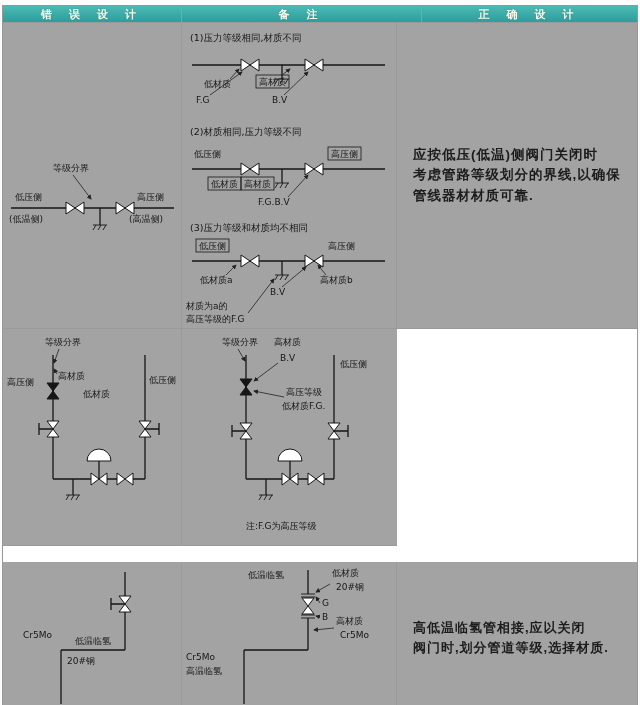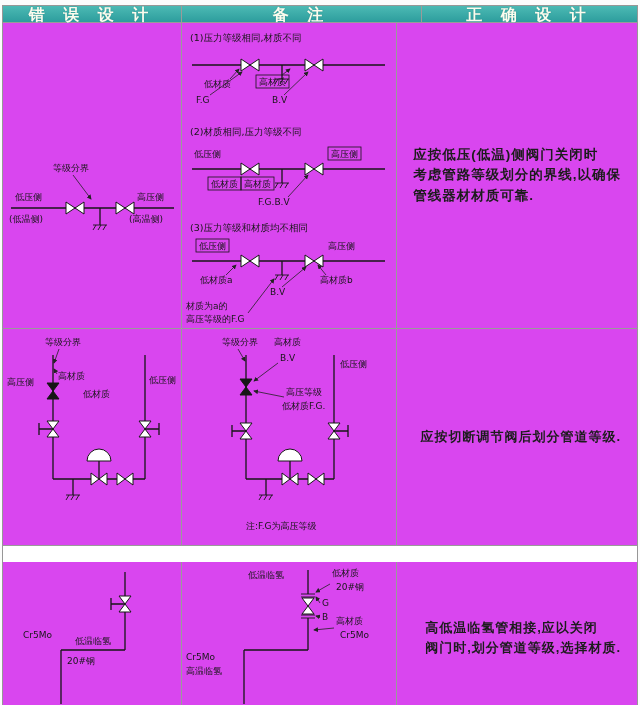--- a/index.html
+++ b/index.html
@@ -1,26 +1,26 @@
 <!DOCTYPE html>
 <html><head>
 <meta charset="utf-8">
 <style>
   html,body{margin:0;padding:0;background:#fcfcfc;}
   body{width:640px;height:705px;position:relative;font-family:"Liberation Sans","DejaVu Sans",sans-serif;overflow:hidden;}
   .table{position:absolute;left:2px;top:5px;width:636px;border:1px solid #979797;background:#fff;box-sizing:border-box;}
   .trow{display:flex;}
-  .cell{border-right:1px solid #9a9a9a;border-bottom:1px solid #9a9a9a;box-sizing:border-box;position:relative;background:#d946ef;}
+  .cell{border-right:1px solid #9a9a9a;border-bottom:1px solid #9a9a9a;box-sizing:border-box;position:relative;background:#a3a3a3;}
   .trow .cell:last-child{border-right:none;}
   .trow:last-child .cell{border-bottom:none;margin-top:16px;}
   .c1{width:179px;}
   .c2{width:215px;}
   .c3{flex:1;}
-  .hd{height:17px;background:linear-gradient(#4cbab4,#2d9d9d);color:#fbfcee;font-size:16px;font-weight:bold;text-align:center;line-height:17px;letter-spacing:7px;text-shadow:0 0 1px #1d7f7f;}
-  .remark{display:flex;align-items:center;justify-content:flex-end;padding:0 16px;}
+  .hd{height:17px;background:linear-gradient(#4cbab4,#2d9d9d);color:#fbfcee;font-size:11px;font-weight:bold;text-align:center;line-height:17px;letter-spacing:7px;text-shadow:0 0 1px #1d7f7f;}
+  .remark{display:flex;align-items:center;justify-content:flex-start;padding:0 16px;}
   .remark .rtext{font-size:13.5px;font-weight:600;color:#1c1c1c;line-height:1.5;letter-spacing:1px;white-space:pre-line;text-align:left;}
   svg text{font-family:"DejaVu Sans","Liberation Sans",sans-serif;font-size:9px;fill:#161616;}
   svg text.tt{font-size:9.5px;}
   .pipe{stroke:#161616;stroke-width:1.3;fill:none;}
   .thin{stroke:#222;stroke-width:0.8;fill:none;marker-end:url(#arw);}
   .valve{fill:#ffffff;stroke:#161616;stroke-width:1;}
   .valvef{fill:#161616;stroke:#161616;stroke-width:1;}
   .gnd{stroke:#161616;stroke-width:0.9;fill:none;}
   .box{fill:none;stroke:#161616;stroke-width:0.8;}
 </style>
@@ -192,23 +192,20 @@
         </g>
         <path class="valve" d="M126,144 L134,150 L126,156 Z M142,144 L134,150 L142,156 Z"></path>
         <g>
           <path class="pipe" d="M84,150 V166"></path>
           <path class="gnd" d="M77,166 H91 M80,166 l-3,5 M85,166 l-3,5 M90,166 l-3,5"></path>
         </g>
         <text x="64" y="200">注:F.G为高压等级</text>
       </svg>
     </div>
 
-    <div class="cell c3 remark" style="height:217px">
-      <div class="rtext" style="font-size:13px">应按切断调节阀后划分管道等级.</div>
-    </div>
   </div>
 
   <div class="trow">
     <div class="cell c1" style="height:151px">
       <svg width="179" height="151" viewBox="0 0 179 151">
         <path class="pipe" d="M122,10 V34"></path>
         <g>
           <path class="valve" d="M116,34 L128,34 L122,42 Z M116,50 L128,50 L122,42 Z"></path>
           <path class="pipe" d="M122,42 H108 M108,36 V48"></path>
         </g>

